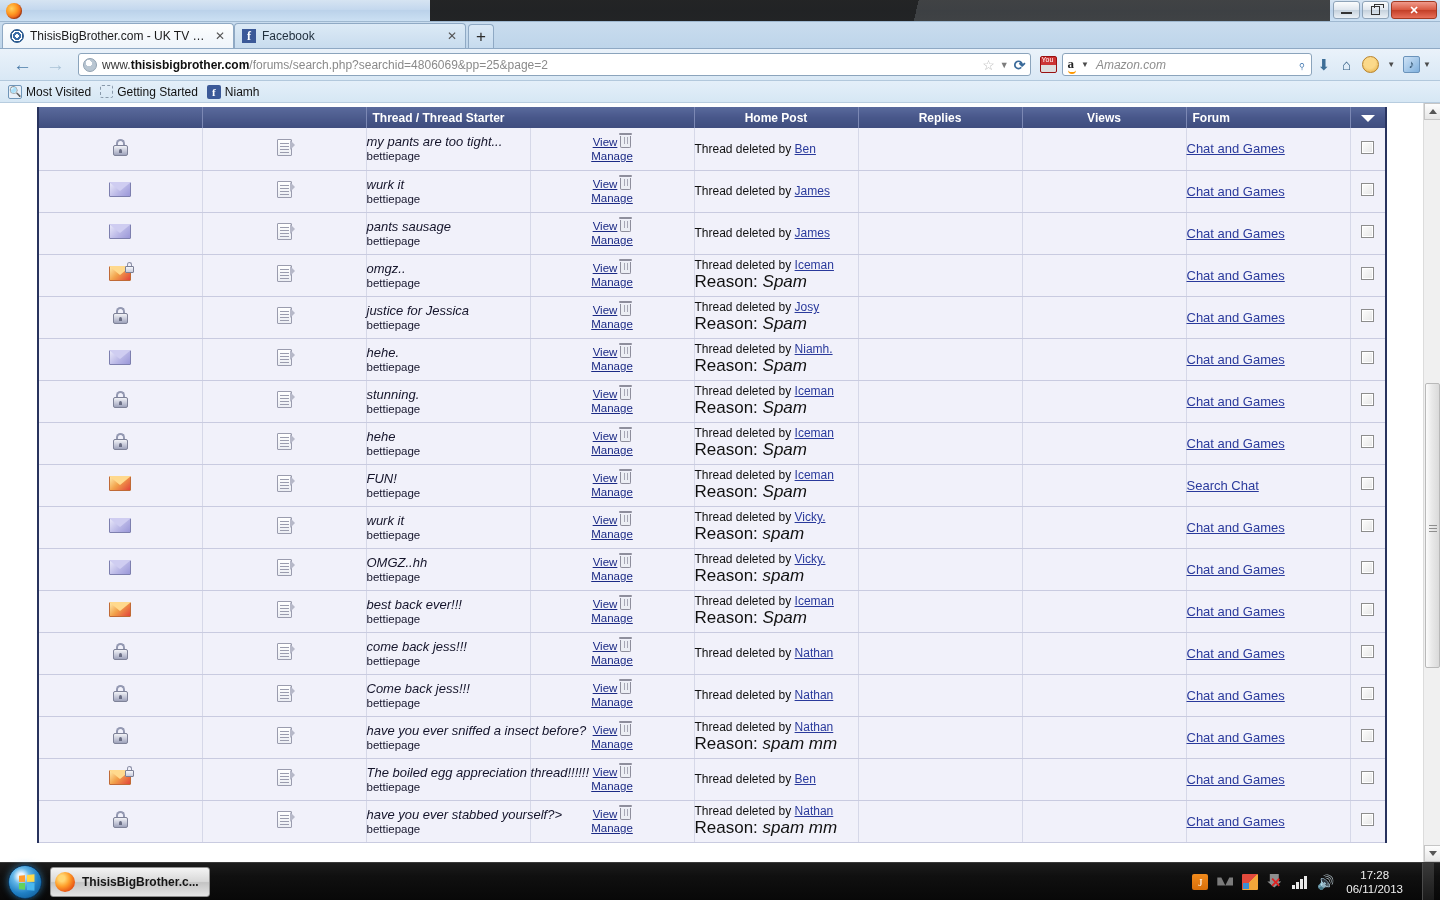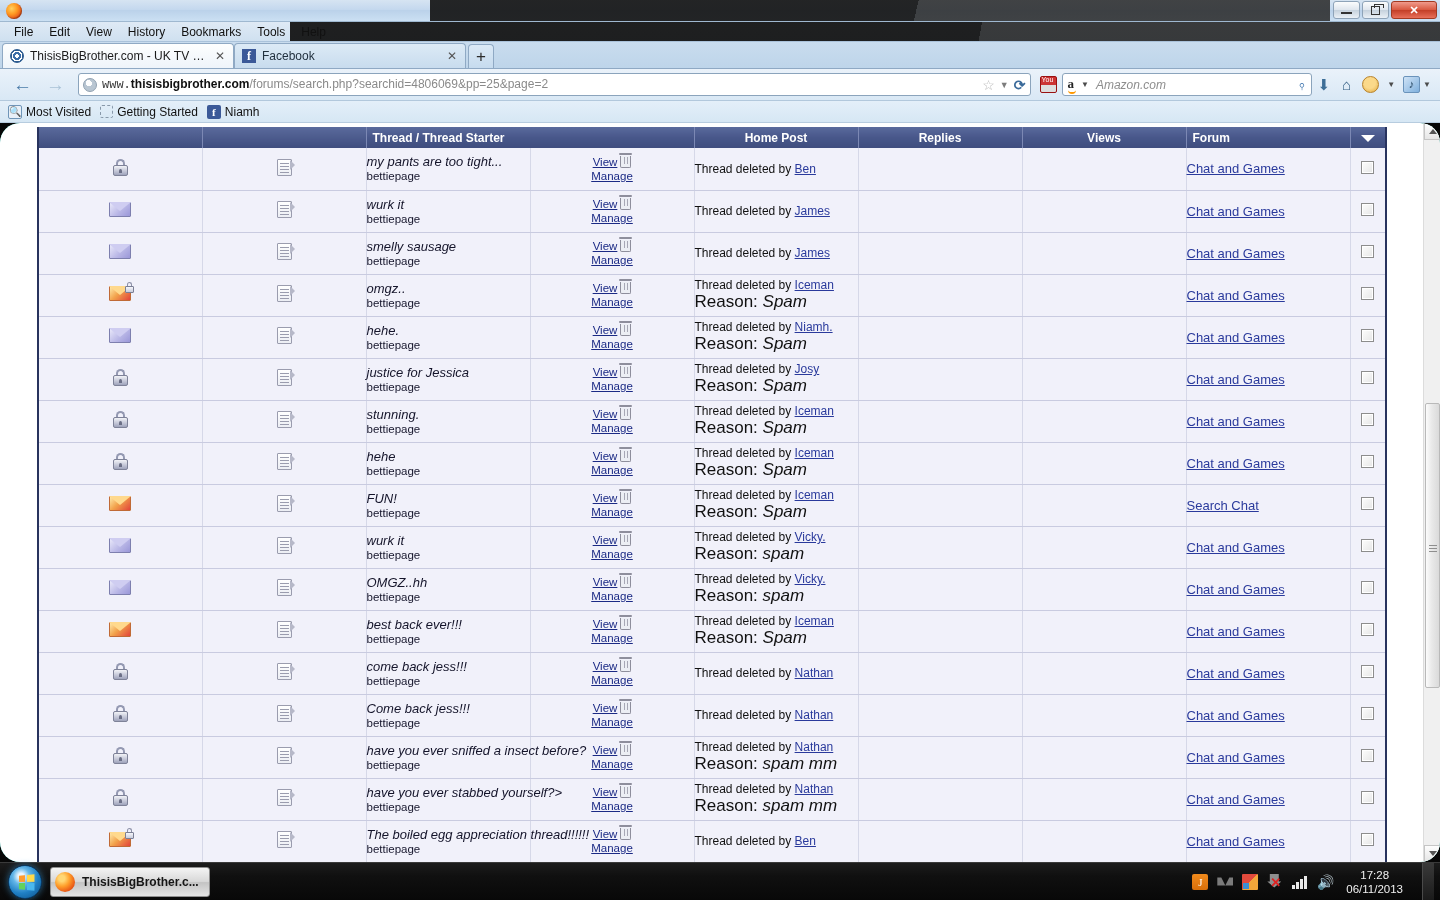--- a/index.html
+++ b/index.html
@@ -135,21 +135,21 @@
     border: 1px solid #8ba4bc; border-radius: 3px;
     display: flex; align-items: center; padding: 0 4px; gap: 5px;
   }
   .url-globe {
     width: 14px; height: 14px; border-radius: 50%; flex: none;
     background: radial-gradient(circle at 40% 35%, #fdfdfd 0 30%, #b9c6d2 30% 100%);
     border: 1px solid #8fa0b0;
   }
   .url-text { font-size: 12px; color: #8a8a8a; white-space: nowrap; flex: 1; }
   .url-text b { color: #101010; font-weight: bold; }
-  .url-text .host-pre { color: #3a3a3a; font-weight: normal; font-family: Liberation Mono, monospace; }
+  .url-text .host-pre { color: #3a3a3a; font-weight: normal; }
   .icon-star { font-size: 14px; color: #b8b8b8; }
   .icon-cmb { font-size: 9px; color: #7d7d7d; }
   .icon-reload { font-size: 14px; color: #3a6a9a; font-weight: bold; }
   .yt-icon {
     width: 17px; height: 17px; margin: 0 5px; flex: none; border-radius: 2px;
     background: linear-gradient(180deg, #c33 0 55%, #ddd 55% 100%);
     border: 1px solid #991111; position: relative;
   }
   .yt-icon::after {
     content:"You"; position:absolute; top:-1px; left:1px; color:#fff; font-size:7px;
@@ -195,21 +195,21 @@
   }
   .bm-gs { width: 13px; height: 13px; border: 1px dashed #8899aa; border-radius: 2px; }
   .bm-fb {
     width: 14px; height: 14px; background: #3b5998; color: #fff;
     font-family: "Liberation Serif", serif; font-weight: bold; font-size: 11px;
     text-align: center; line-height: 14px; border-radius: 2px;
   }
 
   
   .content {
-    flex: 1; position: relative; background: #14b8a6; display: flex; overflow: hidden; border-radius: 20px;
+    flex: 1; position: relative; background: #14b8a6; display: flex; overflow: hidden;
   }
   .page { flex: 1; position: relative; overflow: hidden; background: #fff; }
 
   table.threads {
     border-collapse: collapse; table-layout: fixed;
     position: absolute; left: 37px; top: 4px; width: 1350px;
     border-left: 2px solid #28335e; border-right: 2px solid #28335e;
   }
   table.threads th {
     background: linear-gradient(180deg, #5a6a9c 0%, #48578a 50%, #3f4d7e 100%);
@@ -423,29 +423,20 @@
         <div class="winbtn">
             <i class="minus"></i>
           </div>
         <div class="winbtn">
             <i class="restore"></i>
           </div>
         <div class="winbtn close">✕</div>
       </div>
     </div>
 
-    <div class="menubar">
-      <div class="menu-item">File</div>
-      <div class="menu-item">Edit</div>
-      <div class="menu-item">View</div>
-      <div class="menu-item">History</div>
-      <div class="menu-item">Bookmarks</div>
-      <div class="menu-item">Tools</div>
-      <div class="menu-item">Help</div>
-    </div>
 
     <div class="tabstrip">
       <div class="tab active">
         <span class="favicon fav-tib"></span>
         <span class="label">ThisisBigBrother.com - UK TV Forum...</span>
         <span class="x">✕</span>
       </div>
       <div class="tab inactive">
         <span class="favicon fav-fb">f</span>
         <span class="label">Facebook</span>
@@ -555,21 +546,21 @@
                 </td>
                 <td class="c-repl"></td>
                 <td class="c-views"></td>
                 <td class="c-forum"><span class="lnk-forum">Chat and Games</span></td>
                 <td class="c-chk"><span class="chk"></span></td>
               </tr>
               <tr>
                 <td class="c-status"><span class="ico ico-env"><span class="e"></span><span class="flap"></span></span></td>
                 <td class="c-type"><span class="ico ico-doc"><span class="pg"></span><span class="fold"></span></span></td>
                 <td class="c-thread" colspan="1">
-                  <div class="thread-title">smelly sausage</div>
+                  <div class="thread-title">pants sausage</div>
                   <div class="thread-starter">bettiepage</div>
                 </td>
                 <td class="c-view">
                   <div class="viewcell">
                     <div class="viewrow">
                       <span class="lnk">View</span>
                       <span class="trash"></span>
                     </div>
                     <span class="lnk">Manage</span>
                   </div>
@@ -604,20 +595,45 @@
                 <td class="c-last">
                   <span class="lastpost-main">Thread deleted by <span class="lnk-user">Iceman</span></span>
                   <span class="lastpost-reason">Reason: <i>Spam</i></span>
                 </td>
                 <td class="c-repl"></td>
                 <td class="c-views"></td>
                 <td class="c-forum"><span class="lnk-forum">Chat and Games</span></td>
                 <td class="c-chk"><span class="chk"></span></td>
               </tr>
               <tr>
+                <td class="c-status"><span class="ico ico-lock"><span class="shackle"></span><span class="body"></span><span class="kh"></span></span></td>
+                <td class="c-type"><span class="ico ico-doc"><span class="pg"></span><span class="fold"></span></span></td>
+                <td class="c-thread" colspan="1">
+                  <div class="thread-title">justice for Jessica</div>
+                  <div class="thread-starter">bettiepage</div>
+                </td>
+                <td class="c-view">
+                  <div class="viewcell">
+                    <div class="viewrow">
+                      <span class="lnk">View</span>
+                      <span class="trash"></span>
+                    </div>
+                    <span class="lnk">Manage</span>
+                  </div>
+                </td>
+                <td class="c-last">
+                  <span class="lastpost-main">Thread deleted by <span class="lnk-user">Josy</span></span>
+                  <span class="lastpost-reason">Reason: <i>Spam</i></span>
+                </td>
+                <td class="c-repl"></td>
+                <td class="c-views"></td>
+                <td class="c-forum"><span class="lnk-forum">Chat and Games</span></td>
+                <td class="c-chk"><span class="chk"></span></td>
+              </tr>
+              <tr>
                 <td class="c-status"><span class="ico ico-env"><span class="e"></span><span class="flap"></span></span></td>
                 <td class="c-type"><span class="ico ico-doc"><span class="pg"></span><span class="fold"></span></span></td>
                 <td class="c-thread" colspan="1">
                   <div class="thread-title">hehe.</div>
                   <div class="thread-starter">bettiepage</div>
                 </td>
                 <td class="c-view">
                   <div class="viewcell">
                     <div class="viewrow">
                       <span class="lnk">View</span>
@@ -632,45 +648,20 @@
                 </td>
                 <td class="c-repl"></td>
                 <td class="c-views"></td>
                 <td class="c-forum"><span class="lnk-forum">Chat and Games</span></td>
                 <td class="c-chk"><span class="chk"></span></td>
               </tr>
               <tr>
                 <td class="c-status"><span class="ico ico-lock"><span class="shackle"></span><span class="body"></span><span class="kh"></span></span></td>
                 <td class="c-type"><span class="ico ico-doc"><span class="pg"></span><span class="fold"></span></span></td>
                 <td class="c-thread" colspan="1">
-                  <div class="thread-title">justice for Jessica</div>
-                  <div class="thread-starter">bettiepage</div>
-                </td>
-                <td class="c-view">
-                  <div class="viewcell">
-                    <div class="viewrow">
-                      <span class="lnk">View</span>
-                      <span class="trash"></span>
-                    </div>
-                    <span class="lnk">Manage</span>
-                  </div>
-                </td>
-                <td class="c-last">
-                  <span class="lastpost-main">Thread deleted by <span class="lnk-user">Josy</span></span>
-                  <span class="lastpost-reason">Reason: <i>Spam</i></span>
-                </td>
-                <td class="c-repl"></td>
-                <td class="c-views"></td>
-                <td class="c-forum"><span class="lnk-forum">Chat and Games</span></td>
-                <td class="c-chk"><span class="chk"></span></td>
-              </tr>
-              <tr>
-                <td class="c-status"><span class="ico ico-lock"><span class="shackle"></span><span class="body"></span><span class="kh"></span></span></td>
-                <td class="c-type"><span class="ico ico-doc"><span class="pg"></span><span class="fold"></span></span></td>
-                <td class="c-thread" colspan="1">
                   <div class="thread-title">stunning.</div>
                   <div class="thread-starter">bettiepage</div>
                 </td>
                 <td class="c-view">
                   <div class="viewcell">
                     <div class="viewrow">
                       <span class="lnk">View</span>
                       <span class="trash"></span>
                     </div>
                     <span class="lnk">Manage</span>
@@ -856,45 +847,20 @@
                 <td class="c-repl"></td>
                 <td class="c-views"></td>
                 <td class="c-forum"><span class="lnk-forum">Chat and Games</span></td>
                 <td class="c-chk"><span class="chk"></span></td>
               </tr>
               <tr>
                 <td class="c-status"><span class="ico ico-lock"><span class="shackle"></span><span class="body"></span><span class="kh"></span></span></td>
                 <td class="c-type"><span class="ico ico-doc"><span class="pg"></span><span class="fold"></span></span></td>
                 <td class="c-thread" colspan="1">
                   <div class="thread-title">have you ever sniffed a insect before?</div>
-                  <div class="thread-starter">bettiepage</div>
-                </td>
-                <td class="c-view">
-                  <div class="viewcell">
-                    <div class="viewrow">
-                      <span class="lnk">View</span>
-                      <span class="trash"></span>
-                    </div>
-                    <span class="lnk">Manage</span>
-                  </div>
-                </td>
-                <td class="c-last">
-                  <span class="lastpost-main">Thread deleted by <span class="lnk-user">Nathan</span></span>
-                  <span class="lastpost-reason">Reason: <i>spam mm</i></span>
-                </td>
-                <td class="c-repl"></td>
-                <td class="c-views"></td>
-                <td class="c-forum"><span class="lnk-forum">Chat and Games</span></td>
-                <td class="c-chk"><span class="chk"></span></td>
-              </tr>
-              <tr>
-                <td class="c-status"><span class="ico ico-lock"><span class="shackle"></span><span class="body"></span><span class="kh"></span></span></td>
-                <td class="c-type"><span class="ico ico-doc"><span class="pg"></span><span class="fold"></span></span></td>
-                <td class="c-thread" colspan="1">
-                  <div class="thread-title">have you ever stabbed yourself?&gt;</div>
                   <div class="thread-starter">bettiepage</div>
                 </td>
                 <td class="c-view">
                   <div class="viewcell">
                     <div class="viewrow">
                       <span class="lnk">View</span>
                       <span class="trash"></span>
                     </div>
                     <span class="lnk">Manage</span>
                   </div>
@@ -922,20 +888,45 @@
                   <div class="viewcell">
                     <div class="viewrow">
                       <span class="lnk">View</span>
                       <span class="trash"></span>
                     </div>
                     <span class="lnk">Manage</span>
                   </div>
                 </td>
                 <td class="c-last">
                   <span class="lastpost-main">Thread deleted by <span class="lnk-user">Ben</span></span>
+                </td>
+                <td class="c-repl"></td>
+                <td class="c-views"></td>
+                <td class="c-forum"><span class="lnk-forum">Chat and Games</span></td>
+                <td class="c-chk"><span class="chk"></span></td>
+              </tr>
+              <tr>
+                <td class="c-status"><span class="ico ico-lock"><span class="shackle"></span><span class="body"></span><span class="kh"></span></span></td>
+                <td class="c-type"><span class="ico ico-doc"><span class="pg"></span><span class="fold"></span></span></td>
+                <td class="c-thread" colspan="1">
+                  <div class="thread-title">have you ever stabbed yourself?&gt;</div>
+                  <div class="thread-starter">bettiepage</div>
+                </td>
+                <td class="c-view">
+                  <div class="viewcell">
+                    <div class="viewrow">
+                      <span class="lnk">View</span>
+                      <span class="trash"></span>
+                    </div>
+                    <span class="lnk">Manage</span>
+                  </div>
+                </td>
+                <td class="c-last">
+                  <span class="lastpost-main">Thread deleted by <span class="lnk-user">Nathan</span></span>
+                  <span class="lastpost-reason">Reason: <i>spam mm</i></span>
                 </td>
                 <td class="c-repl"></td>
                 <td class="c-views"></td>
                 <td class="c-forum"><span class="lnk-forum">Chat and Games</span></td>
                 <td class="c-chk"><span class="chk"></span></td>
               </tr>
             </tbody>
         </table>
       </div>
 

